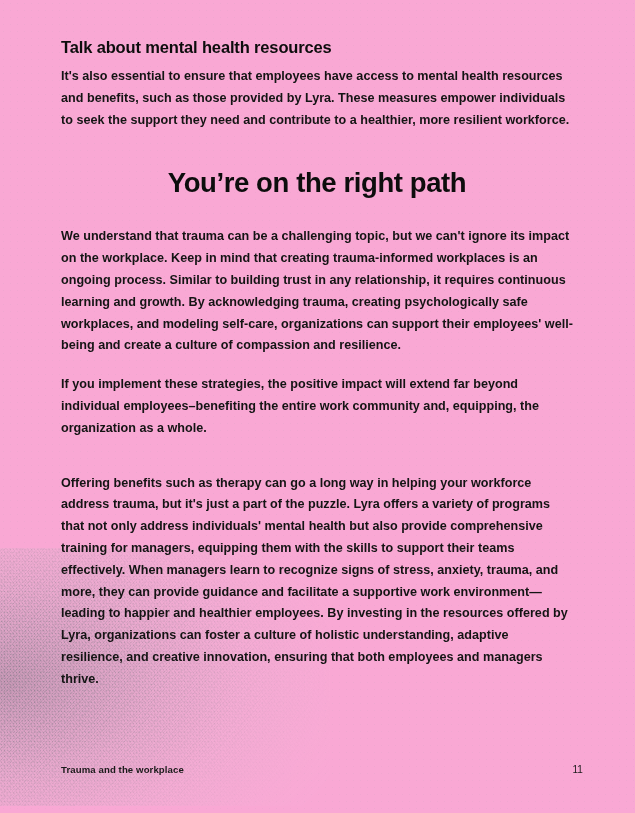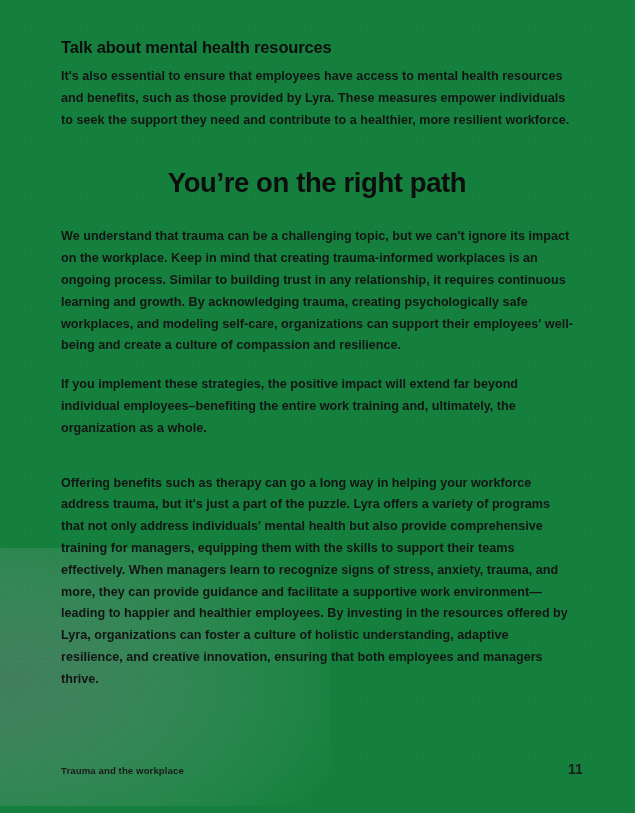--- a/index.html
+++ b/index.html
@@ -6,21 +6,21 @@
   html, body {
     margin: 0;
     padding: 0;
     background: #ffffff;
   }
 
   .page {
     position: relative;
     width: 635px;
     height: 813px;
-    background: #15803d;
+    background: #f9a8d4;
     overflow: hidden;
     font-family: "Liberation Sans", sans-serif;
     color: #111111;
     -webkit-font-smoothing: antialiased;
   }
 
   
   .scan-texture {
     position: absolute;
     left: 0;
@@ -157,22 +157,22 @@
     align-items: baseline;
     justify-content: space-between;
     font-size: 9.6px;
     line-height: 13px;
     font-weight: 600;
     color: #1a1a1a;
     letter-spacing: 0.1px;
     gap: 20px;
   }
   .footer .pagenum {
-    font-weight: 700;
-    font-size: 14px;
+    font-weight: 400;
+    font-size: 10px;
   }
 </style>
 </head>
 <body>
 
 <div class="page">
 
   <div class="page-noise"></div>
 
   <div class="scan-texture">
@@ -188,21 +188,21 @@
     <p class="doc-p">It's also essential to ensure that employees have access to mental health resources and benefits, such as those provided by Lyra. These measures empower individuals to seek the support they need and contribute to a healthier, more resilient workforce.</p>
 
     <div class="sp-p-to-h1"></div>
 
     <h1 class="doc-h1">You’re on the right path</h1>
     <div class="sp-h1-to-p"></div>
     <p class="doc-p">We understand that trauma can be a challenging topic, but we can't ignore its impact on the workplace. Keep in mind that creating trauma-informed workplaces is an ongoing process. Similar to building trust in any relationship, it requires continuous learning and growth. By acknowledging trauma, creating psychologically safe workplaces, and modeling self-care, organizations can support their employees' well-being and create a culture of compassion and resilience.</p>
 
     <div class="sp-p-to-p"></div>
 
-    <p class="doc-p">If you implement these strategies, the positive impact will extend far beyond individual employees–benefiting the entire work training and, ultimately, the organization as a whole.</p>
+    <p class="doc-p">If you implement these strategies, the positive impact will extend far beyond individual employees–benefiting the entire work community and, equipping, the organization as a whole.</p>
 
     <div class="sp-p-to-h2"></div>
 
     <div class="sp-h2-to-p"></div>
     <p class="doc-p">Offering benefits such as therapy can go a long way in helping your workforce address trauma, but it's just a part of the puzzle. Lyra offers a variety of programs that not only address individuals' mental health but also provide comprehensive training for managers, equipping them with the skills to support their teams effectively. When managers learn to recognize signs of stress, anxiety, trauma, and more, they can provide guidance and facilitate a supportive work environment—leading to happier and healthier employees. By investing in the resources offered by Lyra, organizations can foster a culture of holistic understanding, adaptive resilience, and creative innovation, ensuring that both employees and managers thrive.</p>
 
   </div>
 
   <div class="footer">
     <span class="footer-title">Trauma and the workplace</span>

